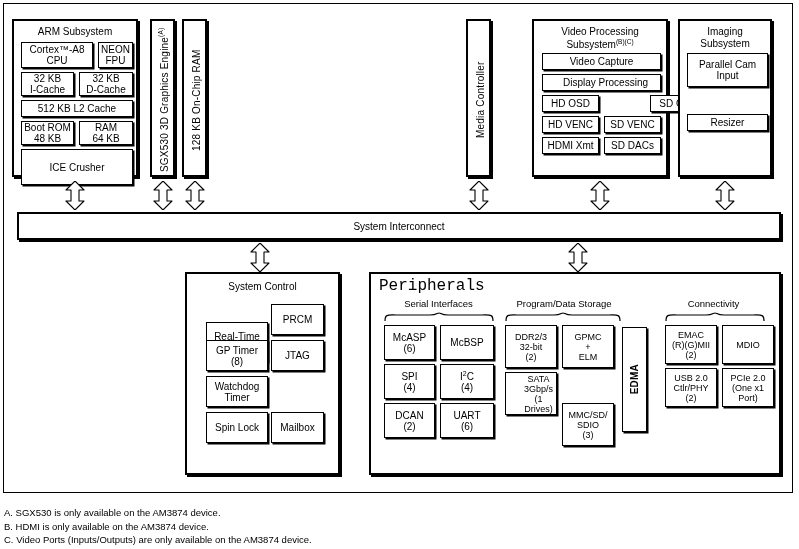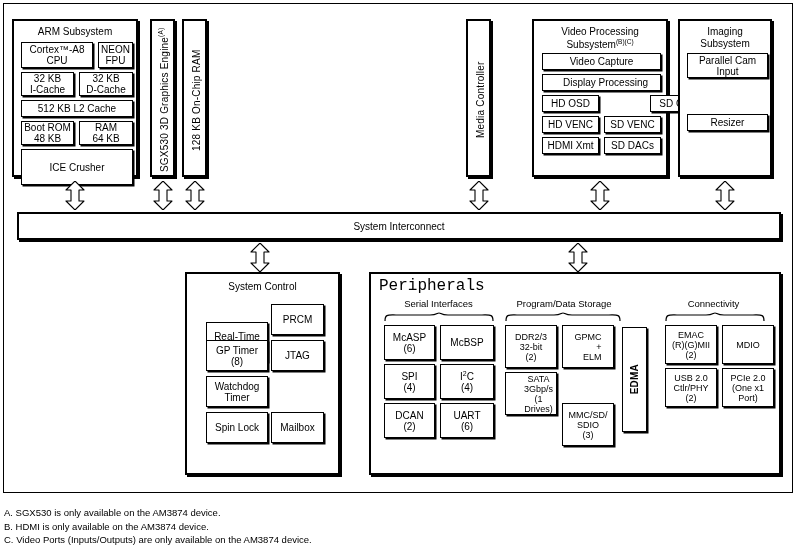--- a/index.html
+++ b/index.html
@@ -138,21 +138,21 @@
     <div class="leaf" style="left:70px;top:95px;width:57px;height:17px;">SD VENC</div>
 
     <div class="leaf" style="left:8px;top:116px;width:57px;height:17px;">HDMI Xmt</div>
     <div class="leaf" style="left:70px;top:116px;width:57px;height:17px;">SD DACs</div>
   </div>
 
   <div class="blk thick" style="left:678px;top:19px;width:94px;height:158px;">
     <div class="ttl" style="top:5px;">Imaging</div>
     <div class="ttl" style="top:17px;">Subsystem</div>
 
-    <div class="leaf" style="left:7px;top:32px;width:81px;height:25px;">Parallel Cam Input</div>
+    <div class="leaf" style="left:7px;top:32px;width:81px;height:34px;">Parallel Cam Input</div>
     <div class="leaf" style="left:7px;top:93px;width:81px;height:17px;">Resizer</div>
   </div>
 
   <div class="arrow" style="left:63px;top:181px;">
     <svg width="24" height="29" viewBox="0 0 24 29">
       <polygon points="12,0 21,9 16,9 16,20 21,20 12,29 3,20 8,20 8,9 3,9" fill="#ffffff" stroke="#000000" stroke-width="1.1" stroke-linejoin="round"></polygon>
     </svg>
   </div>
   <div class="arrow" style="left:151px;top:181px;">
     <svg width="24" height="29" viewBox="0 0 24 29">
@@ -249,21 +249,21 @@
     </div>
 
     <div class="leaf" style="left:13px;top:129px;width:51px;height:35px;">DCAN
 (2)</div>
     <div class="leaf" style="left:69px;top:129px;width:54px;height:35px;">UART
 (6)</div>
 
     <div class="leaf small" style="left:134px;top:51px;width:52px;height:43px;">DDR2/3
 32-bit
 (2)</div>
-    <div class="leaf small" style="left:191px;top:51px;width:52px;height:43px;text-align:right;">GPMC
+    <div class="leaf small" style="left:191px;top:51px;width:52px;height:43px;">GPMC
 +
 ELM</div>
 
     <div class="leaf small" style="left:134px;top:98px;width:52px;height:43px;padding-left:15px;">SATA
 3Gbp/s
 (1 Drives)</div>
 
     <div class="leaf small" style="left:191px;top:129px;width:52px;height:43px;">MMC/SD/
 SDIO
 (3)</div>

